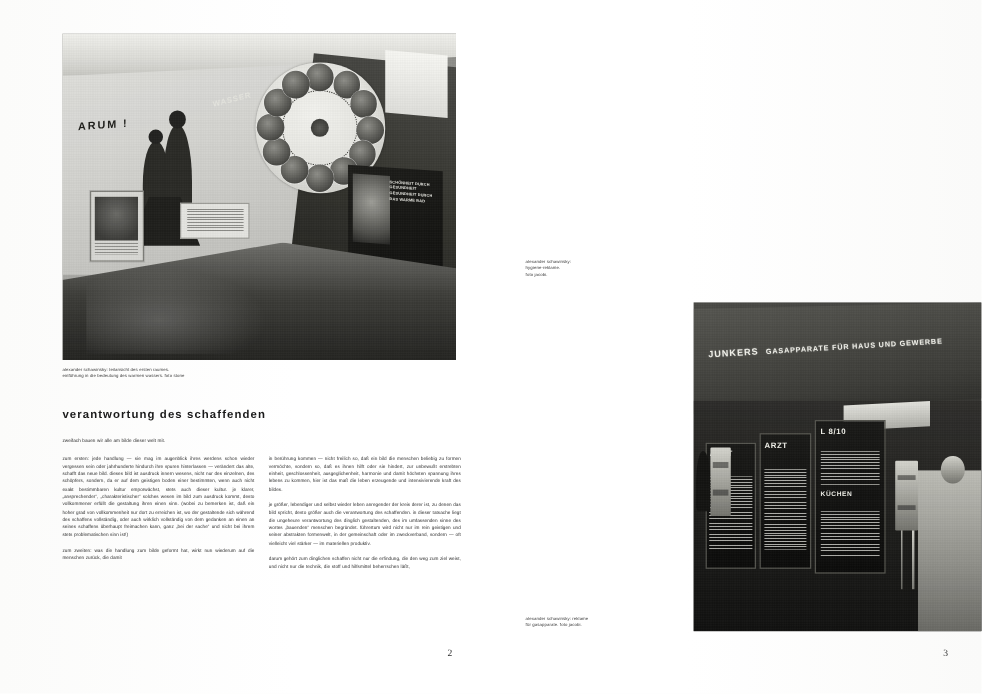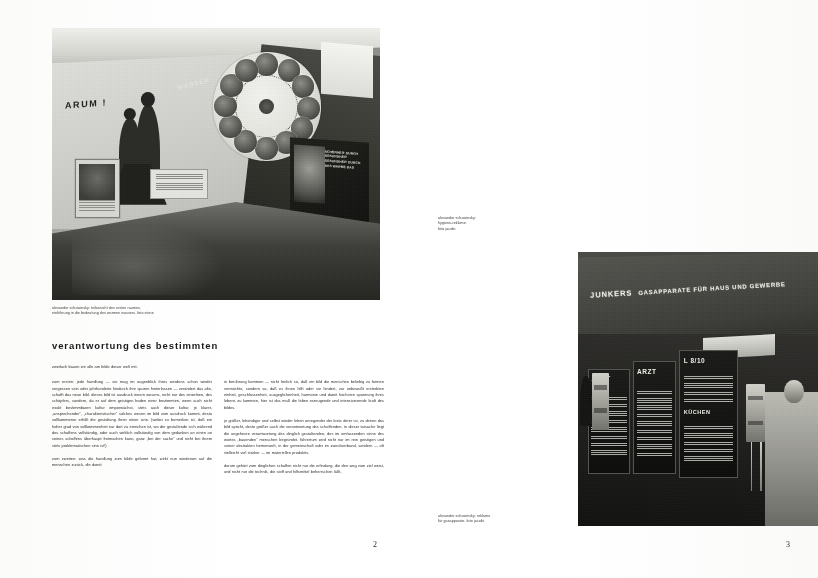--- a/index.html
+++ b/index.html
@@ -373,21 +373,21 @@
 
       <div id="hall-floor"></div>
       <div id="hall-floor-sheen"></div>
       <div class="grain"></div>
     </div>
 
     <div class="caption" style="left:52px; top:306px; width:300px;">alexander schawinsky: teilansicht des ersten raumes.
 einführung in die bedeutung des warmen wassers.   foto stone</div>
 
     <div id="article">
-      <h1 id="article-title">verantwortung des bestimmten</h1>
+      <h1 id="article-title">verantwortung des schaffenden</h1>
       <div class="para lead">zweifach bauen wir alle am bilde dieser welt mit.</div>
       <div id="columns">
         <div class="col">
           <p class="para">zum ersten: jede handlung — sie mag im augenblick ihres werdens schon wieder vergessen sein oder jahrhunderte hindurch ihre spuren hinterlassen — verändert das alte, schafft das neue bild. dieses bild ist ausdruck innern wesens, nicht nur des einzelnen, des schöpfers, sondern, da er auf dem geistigen boden einer bestimmten, wenn auch nicht exakt bestimmbaren kultur emporwächst, stets auch dieser kultur. je klarer, „ansprechender“, „charakteristischer“ solches wesen im bild zum ausdruck kommt, desto vollkommener erfüllt die gestaltung ihren einen sinn. (wobei zu bemerken ist, daß ein hoher grad von vollkommenheit nur dort zu erreichen ist, wo der gestaltende sich während des schaffens vollständig, oder auch wirklich vollständig von dem gedanken an einen an seines schaffens überhaupt freimachen kann, ganz „bei der sache“ und nicht bei ihrem stets problematischen sinn ist!)</p>
           <p class="para">zum zweiten: was die handlung zum bilde geformt hat, wirkt nun wiederum auf die menschen zurück, die damit</p>
         </div>
         <div class="col">
           <p class="para">in berührung kommen — nicht freilich so, daß ein bild die menschen beliebig zu formen vermöchte, sondern so, daß es ihnen hilft oder sie hindert, zur unbewußt erstrebten einheit, geschlossenheit, ausgeglichenheit, harmonie und damit höchsten spannung ihres lebens zu kommen, hier ist das maß die leben erzeugende und intensivierende kraft des bildes.</p>
           <p class="para">je größer, lebendiger und selbst wieder leben anregender der kreis derer ist, zu denen das bild spricht, desto größer auch die verantwortung des schaffenden. in dieser tatsache liegt die ungeheure verantwortung des dinglich gestaltenden, des im umfassenden sinne des wortes „bauenden“ menschen begründet. führertum wird nicht nur im rein geistigen und seiner abstrakten formenwelt, in der gemeinschaft oder im zweckverband, sondern — oft vielleicht viel stärker — im materiellen produktiv.</p>
           <p class="para">darum gehört zum dinglichen schaffen nicht nur die erfindung, die den weg zum ziel weist, und nicht nur die technik, die stoff und hilfsmittel beherrschen läßt,</p>

